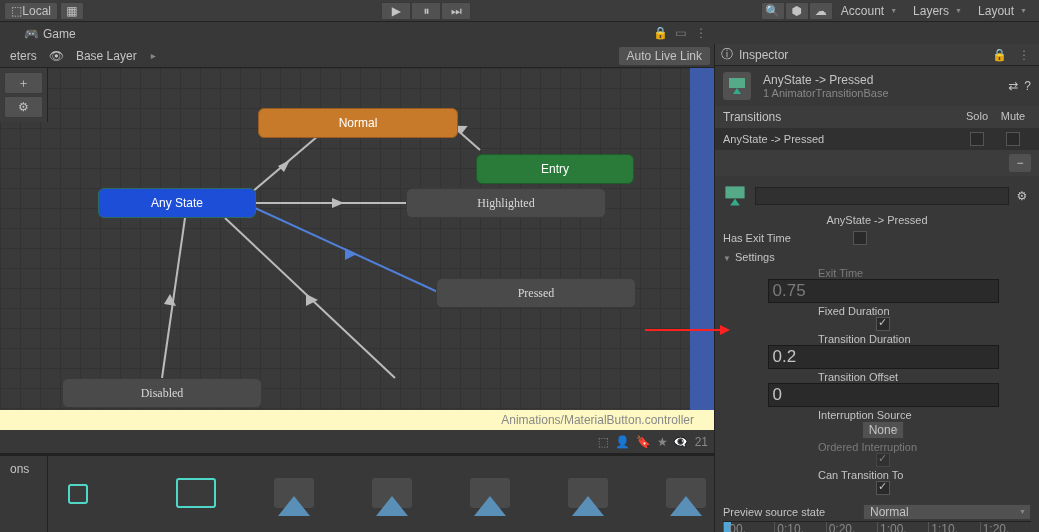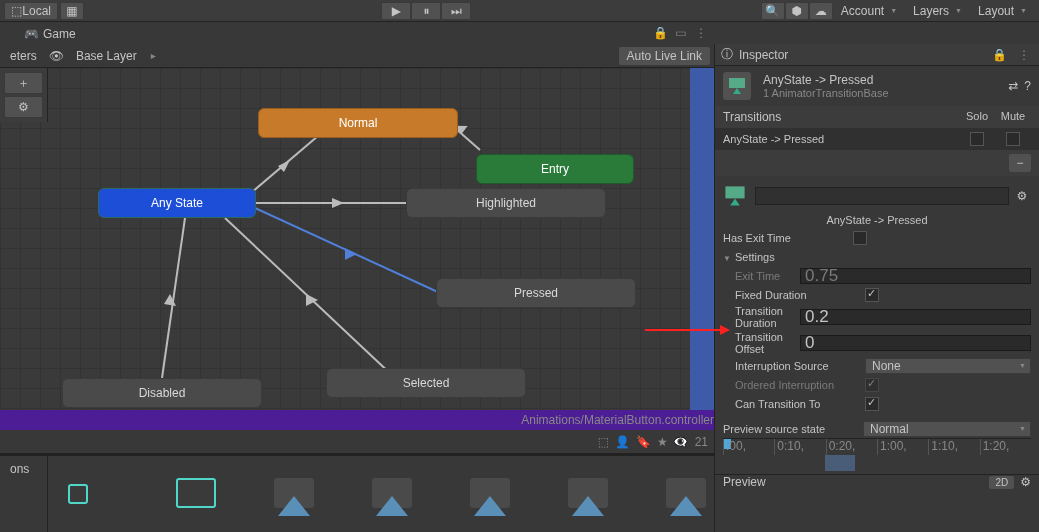--- a/index.html
+++ b/index.html
@@ -42,34 +42,34 @@
 .side-buttons { position: absolute; left: 0; top: 24px; width: 48px; display: flex; flex-direction: column; gap: 2px; padding: 4px; background: #3c3c3c; border-right: 1px solid #222; z-index: 5; }
 .side-btn { height: 22px; background: #515151; border: 1px solid #3a3a3a; display: flex; align-items: center; justify-content: center; cursor: pointer; border-radius: 2px; }
 
 
 .graph-area { flex: 1; position: relative; background: #3a3a3a; overflow: hidden; }
 .graph-grid { position: absolute; inset: 0; background-image: linear-gradient(#333 1px, transparent 1px), linear-gradient(90deg, #333 1px, transparent 1px); background-size: 20px 20px; }
 .right-edge { position: absolute; right: 0; top: 0; width: 24px; height: 100%; background: #3d5ba8; }
 
 
 .node { position: absolute; width: 200px; height: 30px; border-radius: 6px; display: flex; align-items: center; justify-content: center; color: #d8d8d8; font-size: 12px; cursor: pointer; }
-.node.gray { background: #4a4a4a; border: 1px solid #3a3a3a; }
+.node.gray { background: #4a4a4a; border: 1px solid #3a3a3a; font-family: Liberation Serif, serif; }
 .node.orange { background: #c77b2a; border: 1px solid #9a5d1f; color: #fff; }
 .node.green { background: #2a7a3a; border: 1px solid #1f5a2a; color: #fff; margin-top: 16px; }
 .node.teal { background: #1d4ed8; border: 1px solid #2a6a62; color: #fff; }
 
 
 .connections { position: absolute; inset: 0; pointer-events: none; }
 .connections line { stroke: #bbb; stroke-width: 2; }
 .connections .ptr { fill: #bbb; }
 .connections .blue { stroke: #4f7fd8; }
 .connections .blue-ptr { fill: #4f7fd8; }
 
 
-.graph-footer { height: 20px; background: #4c1d95; display: flex; align-items: center; padding: 0 0; color: #888; font-size: 11px; }
+.graph-footer { height: 20px; background: #fef9c3; display: flex; align-items: center; padding: 0 20px; color: #888; font-size: 11px; }
 .graph-footer .spacer { flex: 1; }
 
 .icon-row { height: 24px; display: flex; align-items: center; justify-content: flex-end; padding: 0 6px; gap: 6px; color: #888; border-bottom: 1px solid #222; }
 
 
 .bottom-panel { height: 78px; background: #383838; border-top: 2px solid #222; display: flex; }
 .bottom-left { width: 48px; border-right: 1px solid #222; padding: 4px; display: flex; flex-direction: column; gap: 4px; }
 .bottom-left .tab-ons { padding: 2px 6px; cursor: pointer; }
 .bottom-tracks { flex: 1; display: flex; align-items: center; gap: 60px; padding: 10px 20px; position: relative; overflow: hidden; }
 .track-item { width: 60px; height: 44px; position: relative; }
@@ -106,21 +106,21 @@
 
 .prop-row { display: flex; align-items: center; padding: 1px 8px; min-height: 19px; }
 .prop-row .label { width: 130px; font-size: 11px; color: #c4c4c4; }
 .prop-row .label.dim { color: #7a7a7a; }
 .prop-row input.text-field { flex: 1; background: #2a2a2a; border: 1px solid #1a1a1a; color: #c4c4c4; padding: 1px 4px; font-size: 17px; height: 16px; }
 .prop-row input.text-field.dim { color: #7a7a7a; }
 .prop-row .select { flex: 1; background: #515151; border: 1px solid #3a3a3a; padding: 1px 6px; font-size: 12px; height: 16px; display: flex; align-items: center; cursor: pointer; position: relative; }
 .prop-row .select::after { content: '▼'; position: absolute; right: 4px; font-size: 7px; color: #888; }
 .foldout { font-size: 11px; }
 .foldout::before { content: '▼'; font-size: 8px; margin-right: 4px; color: #888; }
-.indent { padding-left: 20px; }
+.indent { padding-left: 20px; flex-direction: column; }
 
 
 .timeline { height: 36px; border-top: 1px solid #222; position: relative; margin: 0 8px; }
 .timeline-ticks { display: flex; height: 16px; font-size: 9px; color: #888; position: relative; }
 .timeline-ticks .tick { flex: 1; border-left: 1px solid #555; padding-left: 2px; white-space: nowrap; }
 .timeline-bar { height: 16px; position: relative; }
 .timeline-bar .range { position: absolute; height: 100%; background: #5a7fb8; opacity: 0.5; }
 .timeline .cursor { position: absolute; top: 0; width: 8px; height: 10px; background: #4fa8d8; }
 
 .preview-row { display: flex; align-items: flex-end; padding: 0 8px; border-top: 1px solid #222; font-size: 11px; }
@@ -217,21 +217,20 @@
 
         <line x1="185" y1="150" x2="162" y2="310"></line>
         <polygon class="ptr" points="170,226 176,238 164,236"></polygon>
       </svg>
 
       <div class="node orange" style="left:258px;top:40px;">Normal</div>
       <div class="node green" style="left:476px;top:70px;width:158px;">Entry</div>
       <div class="node teal" style="left:98px;top:120px;width:158px;">Any State</div>
       <div class="node gray" style="left:406px;top:120px;">Highlighted</div>
       <div class="node gray" style="left:436px;top:210px;">Pressed</div>
-      <div class="node gray" style="left:326px;top:300px;">Selected</div>
       <div class="node gray" style="left:62px;top:310px;">Disabled</div>
     </div>
 
     <div class="graph-footer">
       <div class="spacer"></div>
       <span>Animations/MaterialButton.controller</span>
     </div>
     <div class="icon-row">
       <span>⬚</span>
       <span>👤</span>

